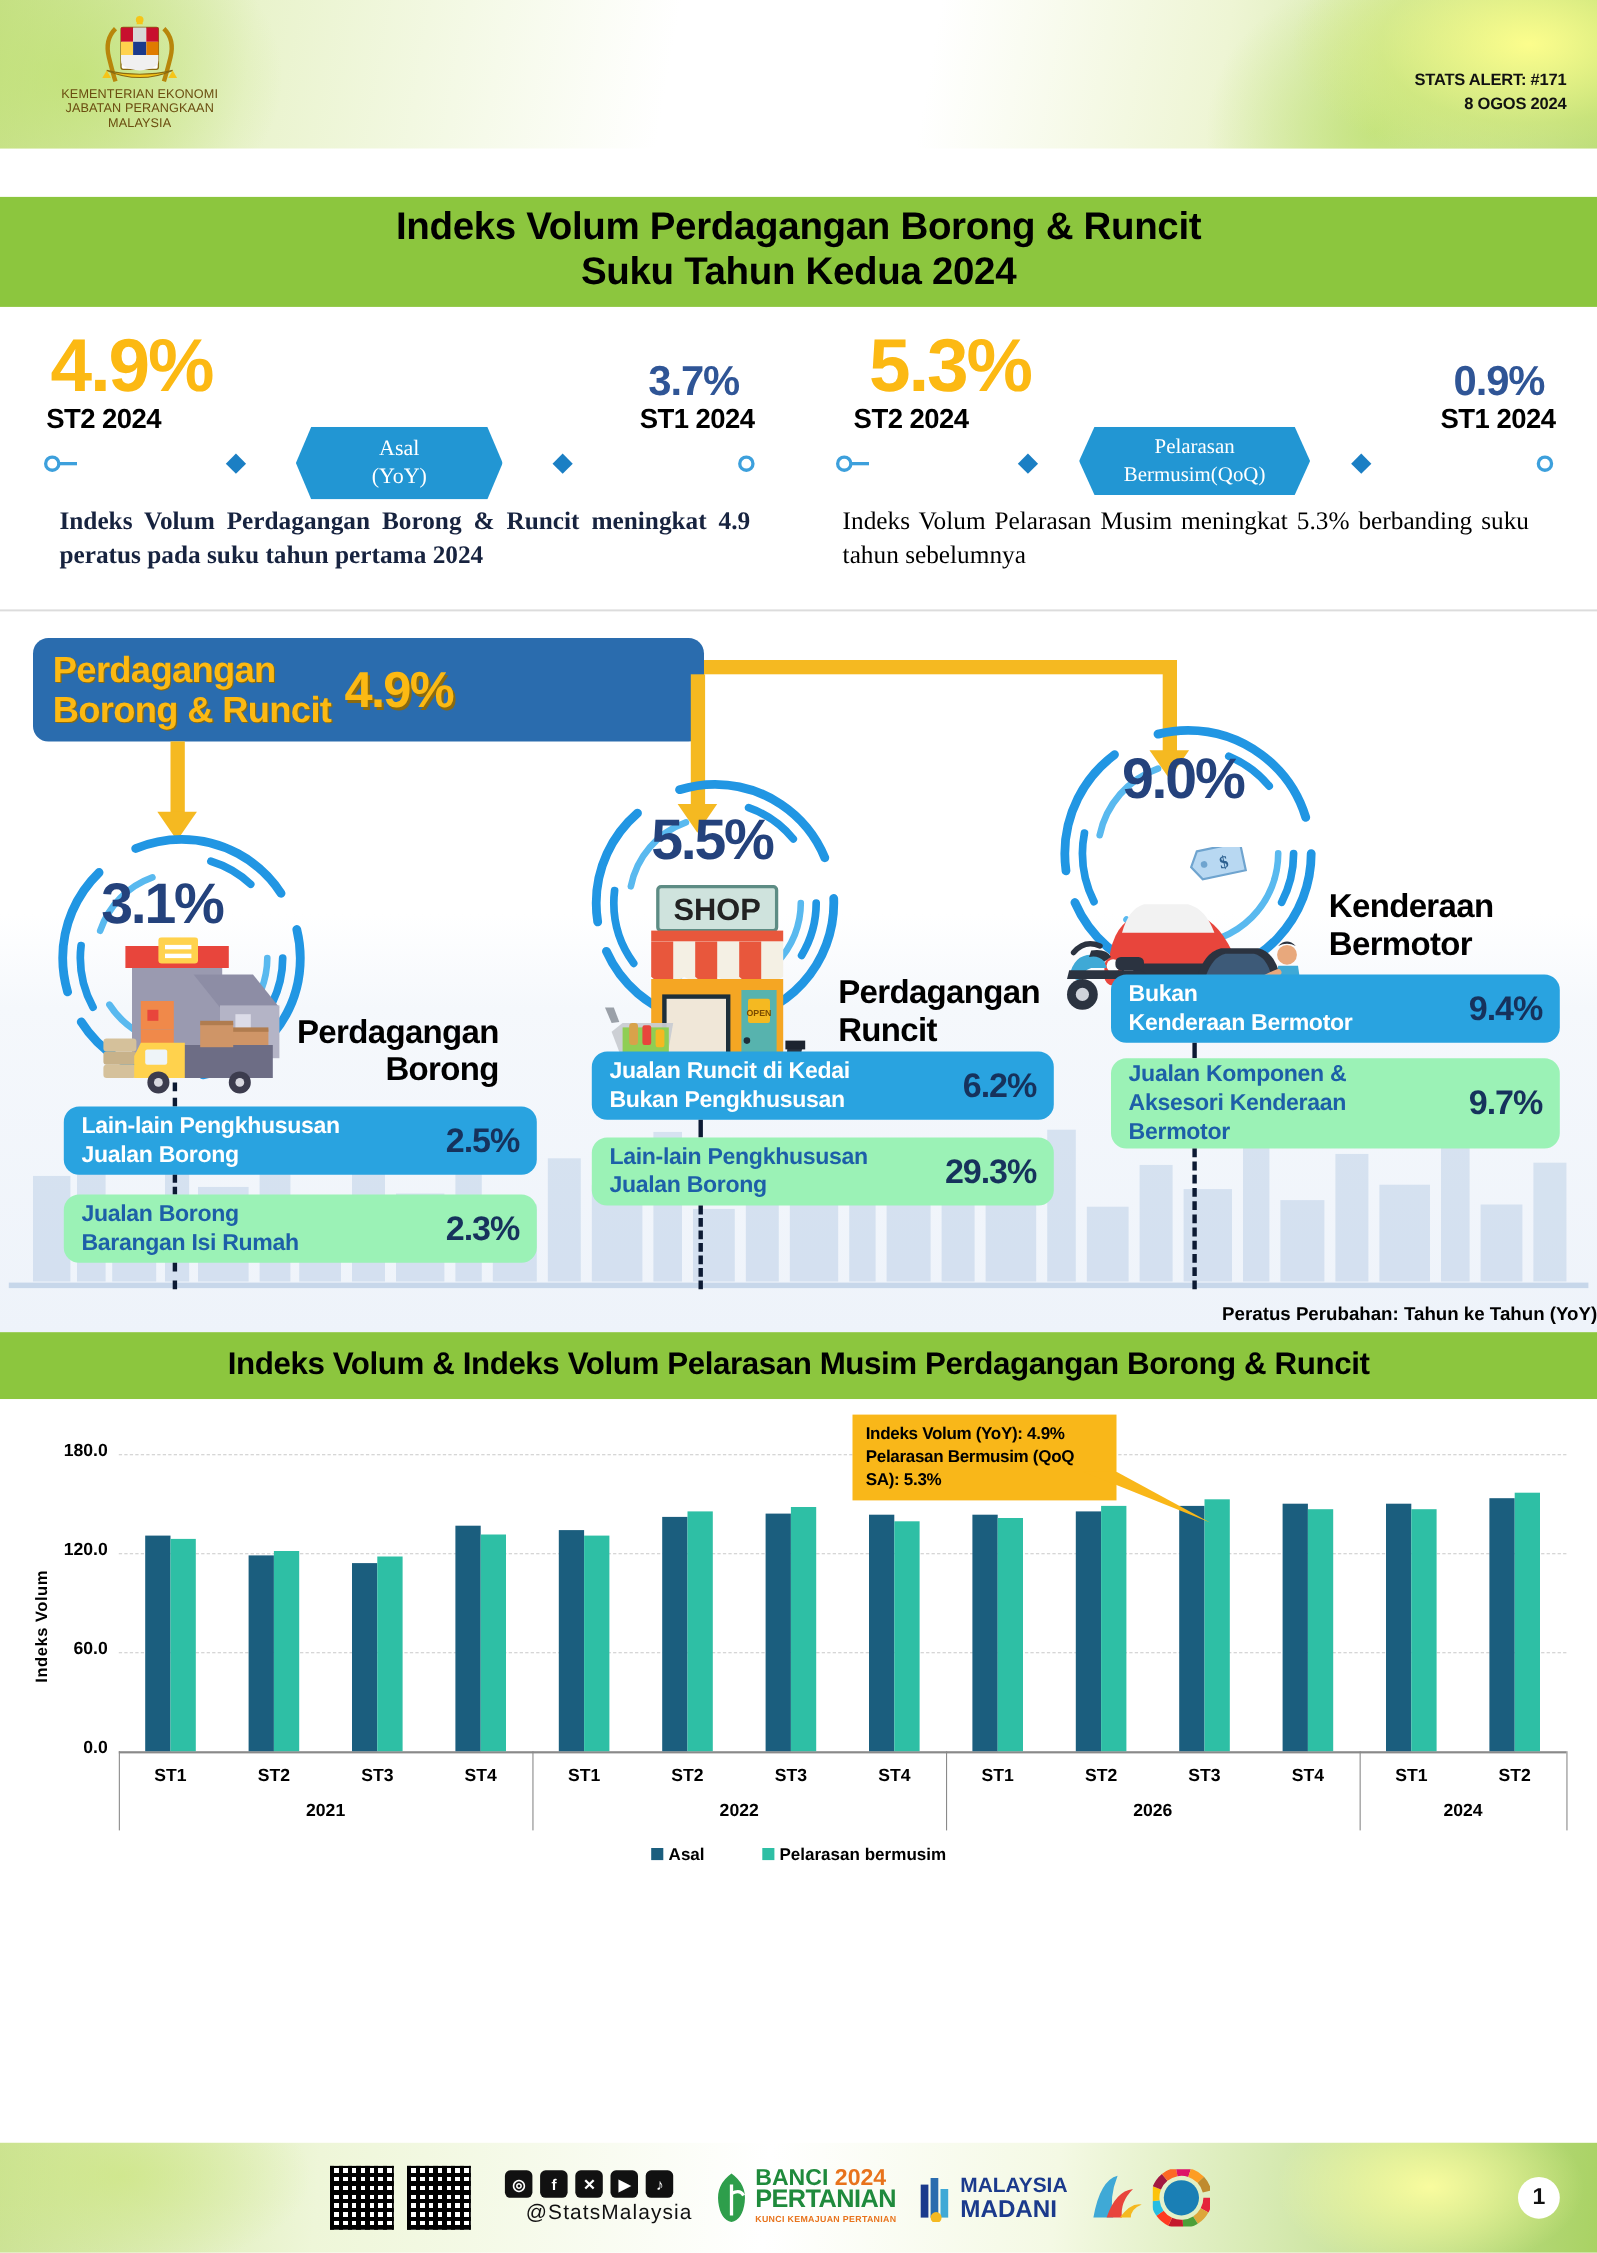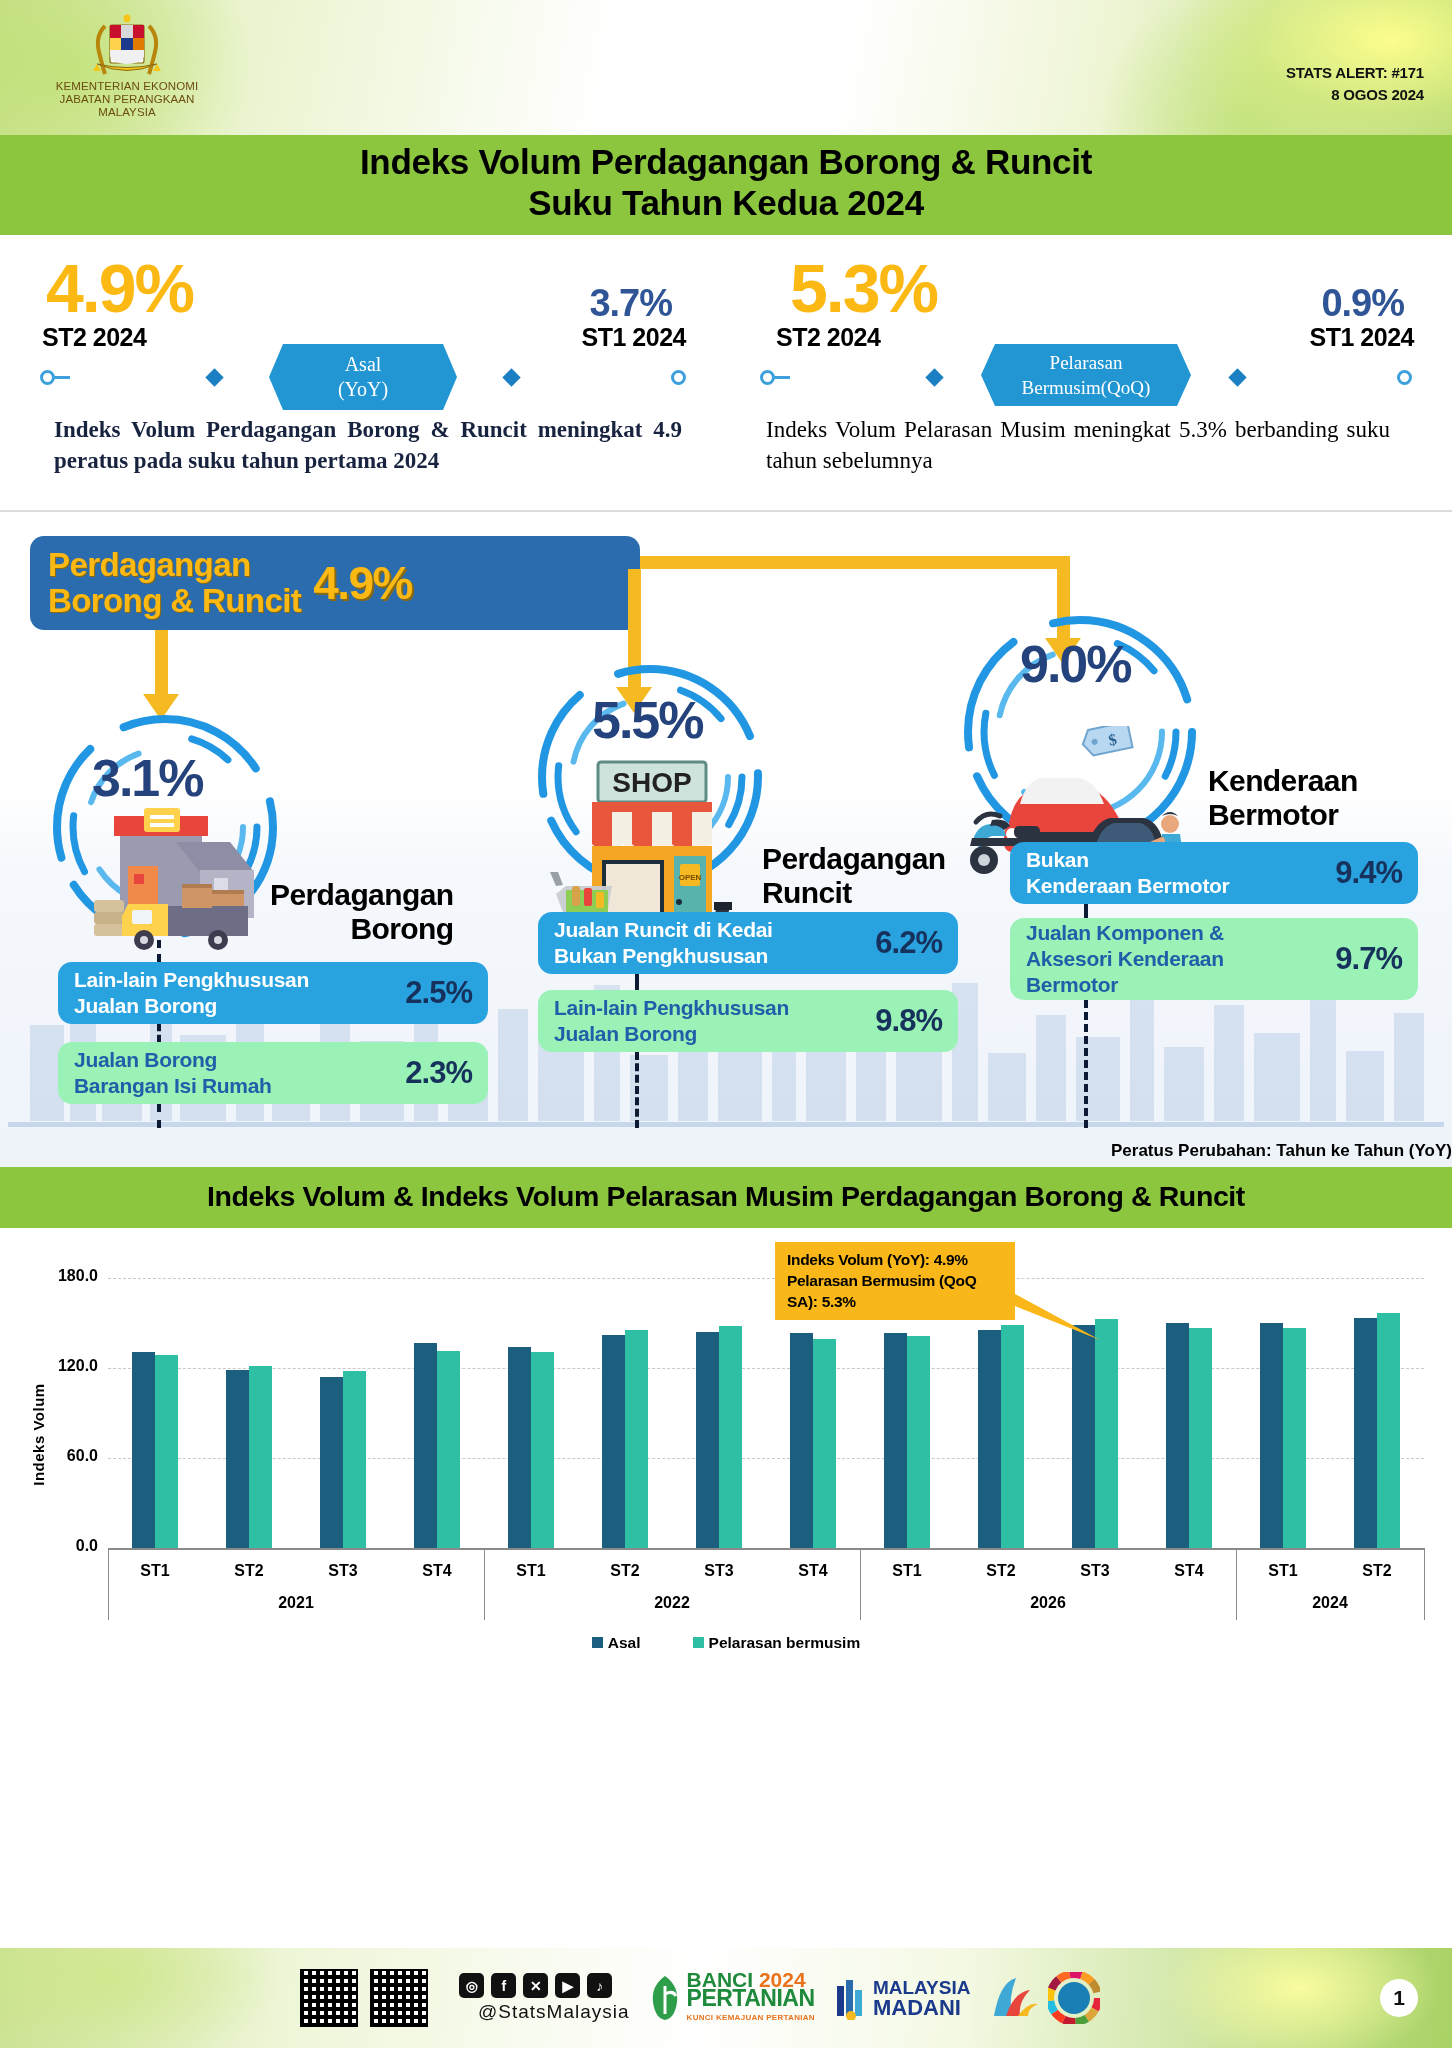--- a/index.html
+++ b/index.html
@@ -25,21 +25,21 @@
   .emblem-art { height:72px; position:relative; }
   .hdr-min-txt { font-size:11.5px; line-height:13px; color:#6b4d10; font-weight:400; letter-spacing:.1px; }
   .hdr-title { position:absolute; left:0; right:0; top:18px; text-align:center; pointer-events:none; }
   .hdr-title .t1 { font-size:41px; font-weight:bold; color:#1a9245; letter-spacing:-.3px; line-height:46px; }
   .hdr-title .t2 { font-size:30px; font-weight:bold; color:#1a9245; line-height:36px; }
   .hdr-alert { position:absolute; right:28px; top:62px; text-align:right; font-size:15px; font-weight:bold; color:#111; line-height:22px; letter-spacing:-.2px; }
 
   
   .titlebar {
     background:#8cc63e; width:100%; padding:6px 0 12px;
-    text-align:center; color:#000;
+    text-align:center; color:#000;margin-top:44px;
   }
   .titlebar .l1 { font-size:35px; font-weight:bold; line-height:41px; letter-spacing:-.3px; }
   .titlebar .l2 { font-size:35px; font-weight:bold; line-height:41px; letter-spacing:-.3px; }
 
   
   .kpi-wrap { display:flex; width:100%; height:275px; padding-top:16px; }
   .kpi-col { width:50%; position:relative; padding:0 36px; }
   .kpi-col.right { padding-left:30px; }
   .kpi-big { font-size:68px; font-weight:bold; color:#fcb913; line-height:74px; letter-spacing:-2px; }
   .kpi-small { font-size:38px; font-weight:bold; color:#2f5596; line-height:44px; letter-spacing:-1px; }
@@ -392,21 +392,21 @@
         <div class="tx">Bukan Pengkhususan</div>
       </div>
       <div class="vl">6.2%</div>
     </div>
     <div class="dashline" style="left:635px;top:462px;height:16px"></div>
     <div class="chip green" style="left:538px;top:478px;width:420px;height:62px">
       <div>
         <div class="tx">Lain-lain Pengkhususan</div>
         <div class="tx">Jualan Borong</div>
       </div>
-      <div class="vl">9.8%</div>
+      <div class="vl">29.3%</div>
     </div>
     <div class="dashline" style="left:635px;top:540px;height:76px"></div>
   </div>
 
   <div>
     <svg style="position:absolute;left:950px;top:90px" width="260" height="260" viewBox="0 0 260 260">
       <circle cx="130" cy="130" r="112" fill="none" stroke="#2196e3" stroke-width="8" stroke-dasharray="170 36 100 30 120 44" stroke-linecap="round"></circle>
       <circle cx="130" cy="130" r="96" fill="none" stroke="#2196e3" stroke-width="7" stroke-dasharray="46 210 64 170" stroke-linecap="round"></circle>
       <circle cx="130" cy="130" r="82" fill="none" stroke="#59b9ef" stroke-width="6" stroke-dasharray="190 84 84 156" stroke-linecap="round"></circle>
     </svg>

